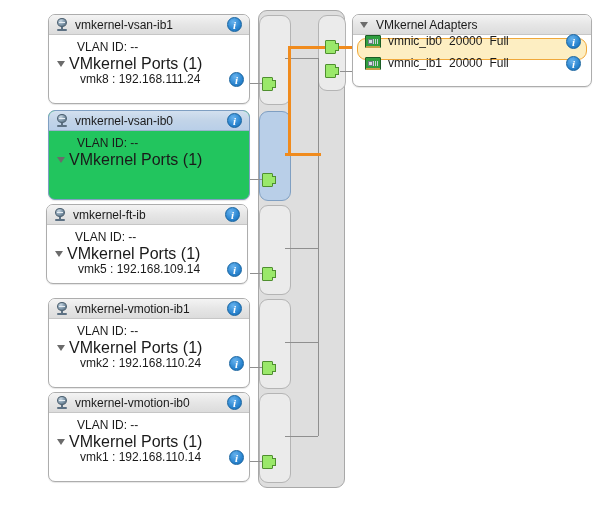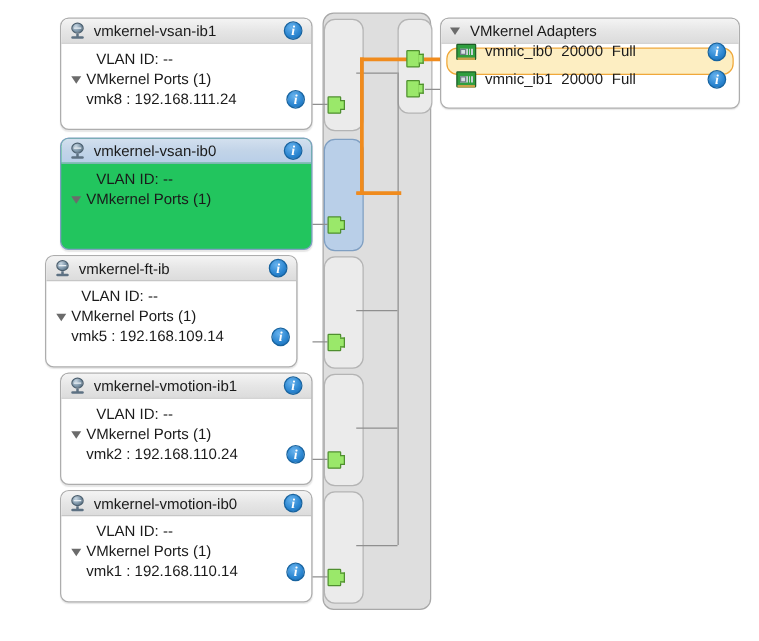--- a/index.html
+++ b/index.html
@@ -117,23 +117,23 @@
   .pg-body{
     padding:4px 5px 5px 9px;
     box-sizing:border-box;
   }
   .pg-vlan{
     font-size:12px;color:#1a1a1a;line-height:15px;margin:1px 0 1px 19px;
   }
   .pg-portsrow{
     display:flex;align-items:center;gap:4px;line-height:15px;margin-left:-1px;
   }
-  .pg-portsrow .lbl{font-size:12px;color:#1a1a1a;}
+  .pg-portsrow .lbl{font-size:16px;color:#1a1a1a;}
   .pg-vmkrow{
-    display:flex;align-items:center;line-height:16px;margin-left:11px;
+    display:flex;align-items:center;line-height:16px;margin-left:22px;
   }
   .pg-vmkrow .lbl{flex:1 1 auto;font-size:12px;color:#1a1a1a;white-space:nowrap;}
 
   
   .switch-outer{
     position:absolute;
     left:258px;top:10px;width:87px;height:478px;
     background:#dedede;
     border:1px solid #a8a8a8;
     border-radius:9px;
@@ -260,21 +260,21 @@
     </div>
     <div class="pg-body">
       <div class="pg-vlan">VLAN ID: --</div>
       <div class="pg-portsrow">
         <span class="tri"></span>
         <span class="lbl">VMkernel Ports (1)</span>
       </div>
     </div>
   </div>
 
-  <div class="pg-card" style="left:36px;top:204px;height:90px;">
+  <div class="pg-card" style="left:46px;top:204px;height:80px;">
     <div class="pg-head">
       <span class="pg-icon">
           <span class="ball"></span>
           <span class="stem"></span>
           <span class="base"></span>
         </span>
       <span class="pg-title">vmkernel-ft-ib</span>
       <span class="info-icon"></span>
     </div>
     <div class="pg-body">

